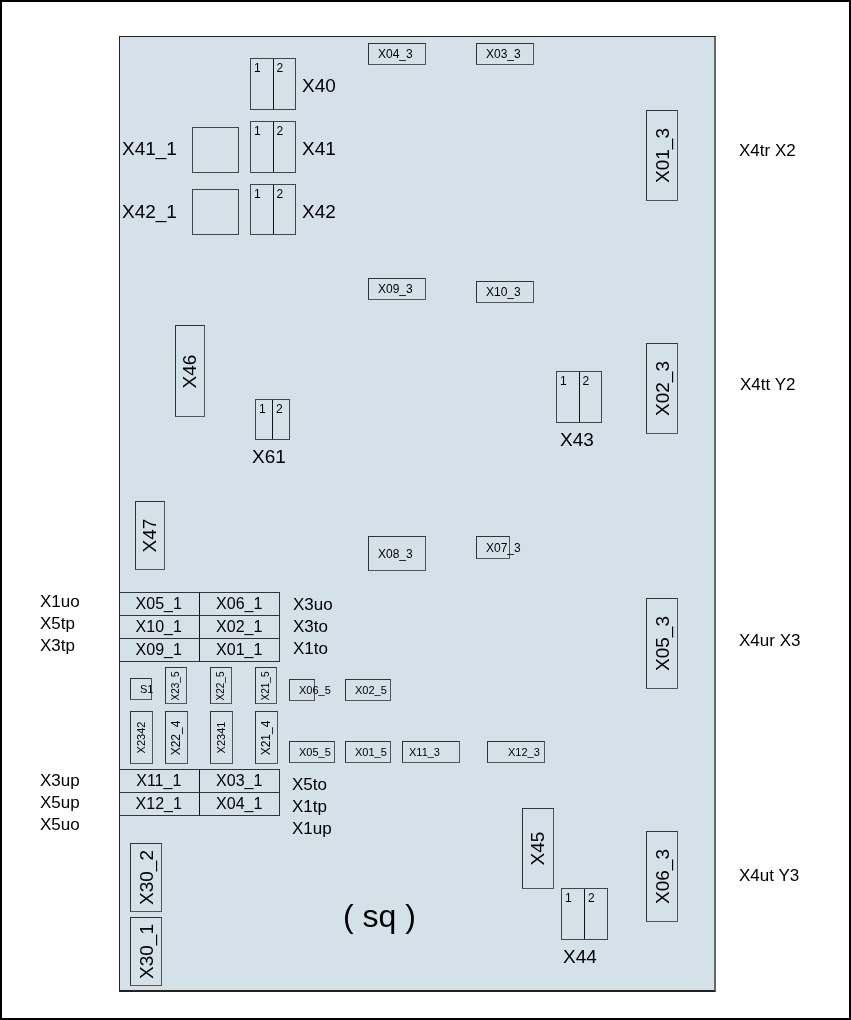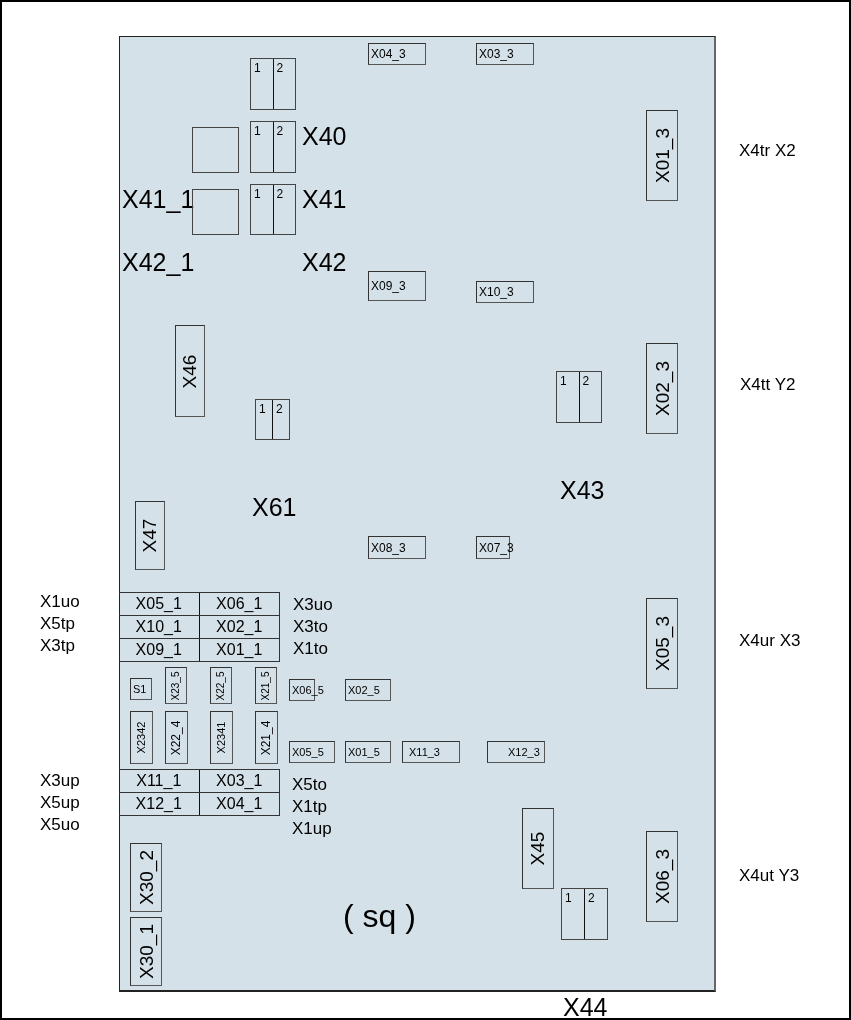--- a/index.html
+++ b/index.html
@@ -4,25 +4,25 @@
   <style>
     html, body { margin: 0; padding: 0; background: #ffffff; }
     body { width: 851px; height: 1020px; position: relative; overflow: hidden;
            font-family: "Liberation Sans", sans-serif; color: #000; }
     .frame { position: absolute; left: 0; top: 0; width: 847px; height: 1016px;
              border: 2px solid #000; box-sizing: content-box; }
     .board { position: absolute; left: 119px; top: 36px; width: 594px; height: 953px;
              background: #d5e1e8; border: 1px solid #222;
              border-right: 2px solid #666; border-bottom: 2px solid #222; }
     .lbl { position: absolute; white-space: nowrap; line-height: 1; }
-    .big { font-size: 25px; margin-top: 48px; }
+    .big { font-size: 19px; }
     .side { font-size: 17px; }
     .box { position: absolute; border: 1px solid #333; box-sizing: border-box;
            border-right-color: #555; border-bottom-color: #555; }
-    .hbox { font-size: 12px; display: flex; align-items: center; padding-left: 2px; }
+    .hbox { font-size: 12px; display: flex; align-items: center; padding-left: 9px; }
     .vbox { display: flex; align-items: center; justify-content: center; }
     .vtext { transform: rotate(-90deg); white-space: nowrap; line-height: 1; display: inline-block; }
     .conn { position: absolute; border: 1px solid #444; box-sizing: border-box; display: flex; }
     .pin { flex: 1; font-size: 12px; padding: 3px 0 0 3px; line-height: 1; }
     .pin + .pin { border-left: 1px solid #111; }
     .sq { position: absolute; border: 1px solid #444; box-sizing: border-box; }
     .grid { position: absolute; left: 119px; width: 160px; }
     .grow { display: flex; height: 22px; border-top: 1px solid #333; }
     .grow:last-child { border-bottom: 1px solid #333; }
     .gcell { flex: 1; font-size: 16px; text-align: center; line-height: 21px; }
@@ -43,23 +43,23 @@
 
 <span class="lbl side" style="left:40px;top:593px">X1uo</span>
 <span class="lbl side" style="left:40px;top:615px">X5tp</span>
 <span class="lbl side" style="left:40px;top:637px">X3tp</span>
 <span class="lbl side" style="left:40px;top:772px">X3up</span>
 <span class="lbl side" style="left:40px;top:794px">X5up</span>
 <span class="lbl side" style="left:40px;top:816px">X5uo</span>
 
 <div class="box hbox" style="left:368px;top:43px;width:58px;height:22px">X04_3</div>
 <div class="box hbox" style="left:476px;top:43px;width:58px;height:22px">X03_3</div>
-<div class="box hbox" style="left:368px;top:271px;width:58px;height:30px">X09_3</div>
+<div class="box hbox" style="left:368px;top:278px;width:58px;height:22px">X09_3</div>
 <div class="box hbox" style="left:476px;top:281px;width:58px;height:22px">X10_3</div>
-<div class="box hbox" style="left:368px;top:536px;width:58px;height:23px">X08_3</div>
+<div class="box hbox" style="left:368px;top:536px;width:58px;height:35px">X08_3</div>
 <div class="box hbox" style="left:476px;top:536px;width:34px;height:23px">X07_3</div>
 
 <div class="conn" style="left:250px;top:58px;width:46px;height:52px">
   <span class="pin">1</span>
   <span class="pin">2</span>
 </div>
 <span class="lbl big" style="left:302px;top:76px">X40</span>
 
 <div class="conn" style="left:250px;top:121px;width:46px;height:52px">
   <span class="pin">1</span>

